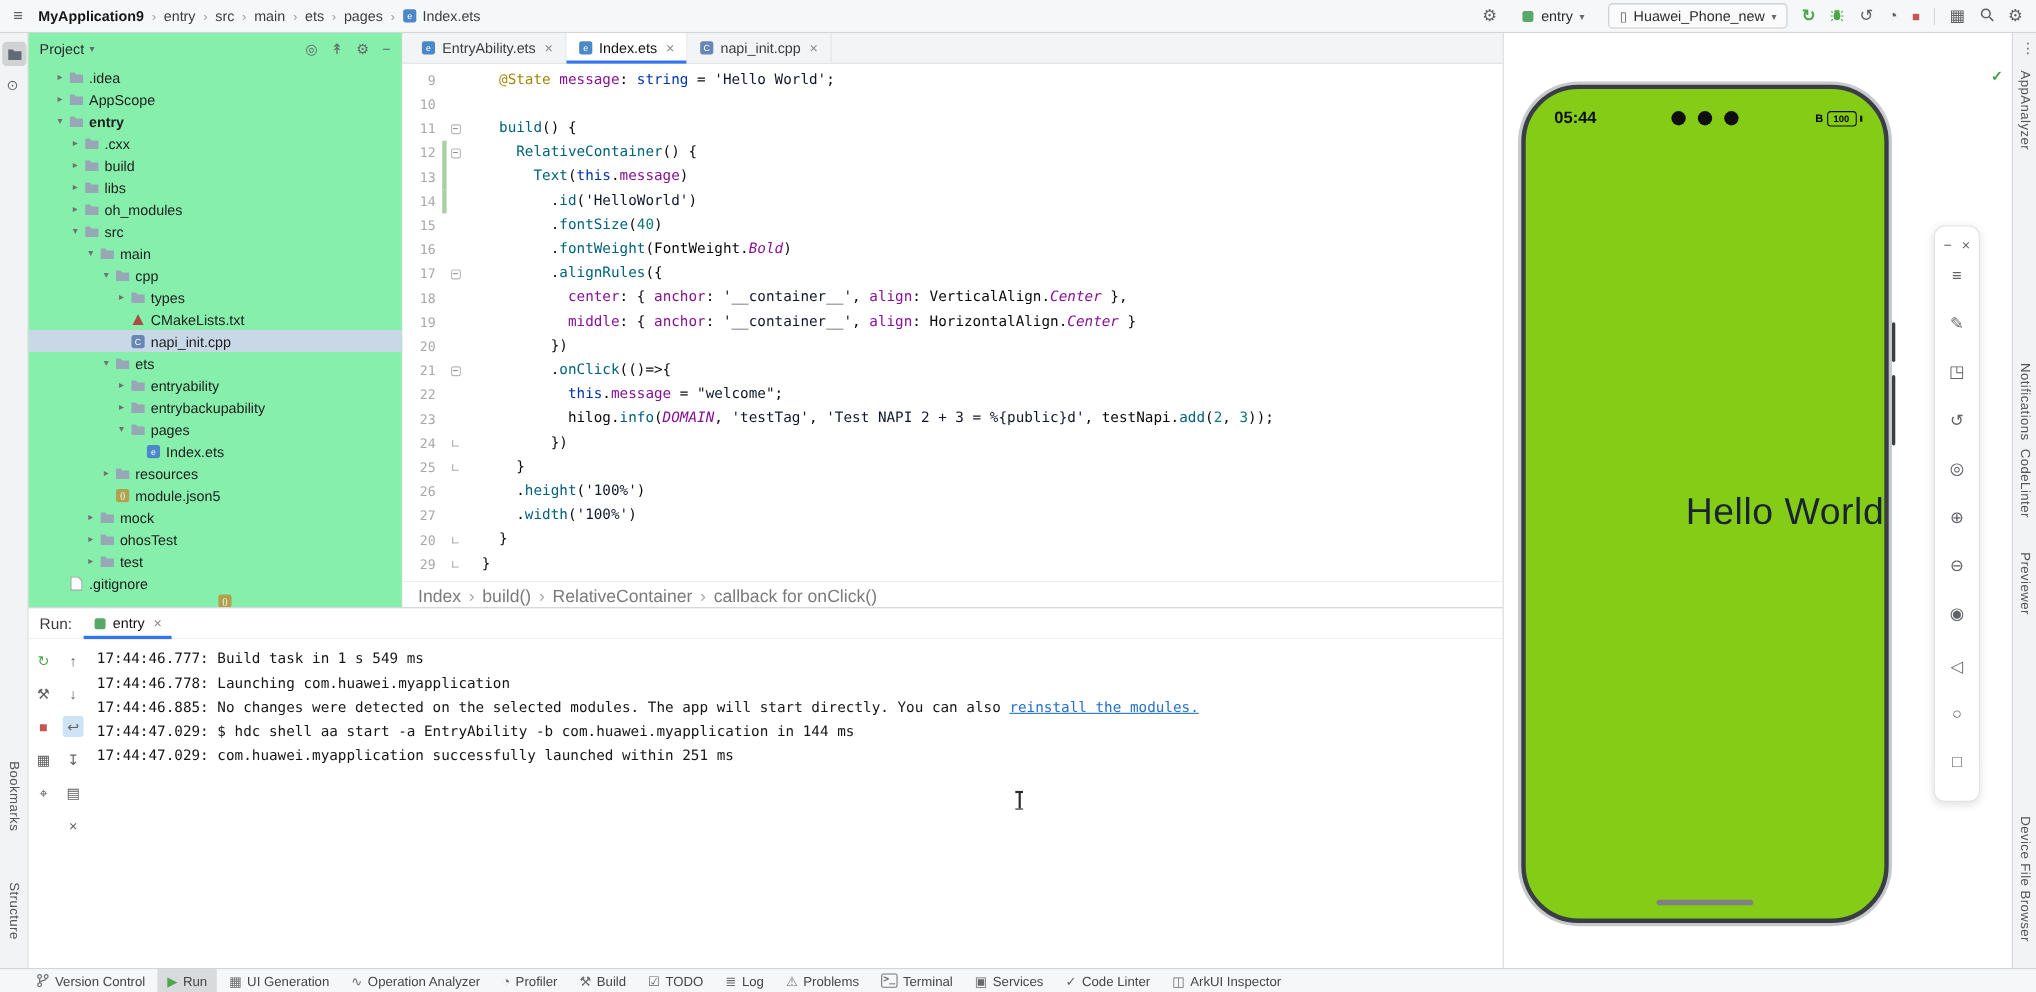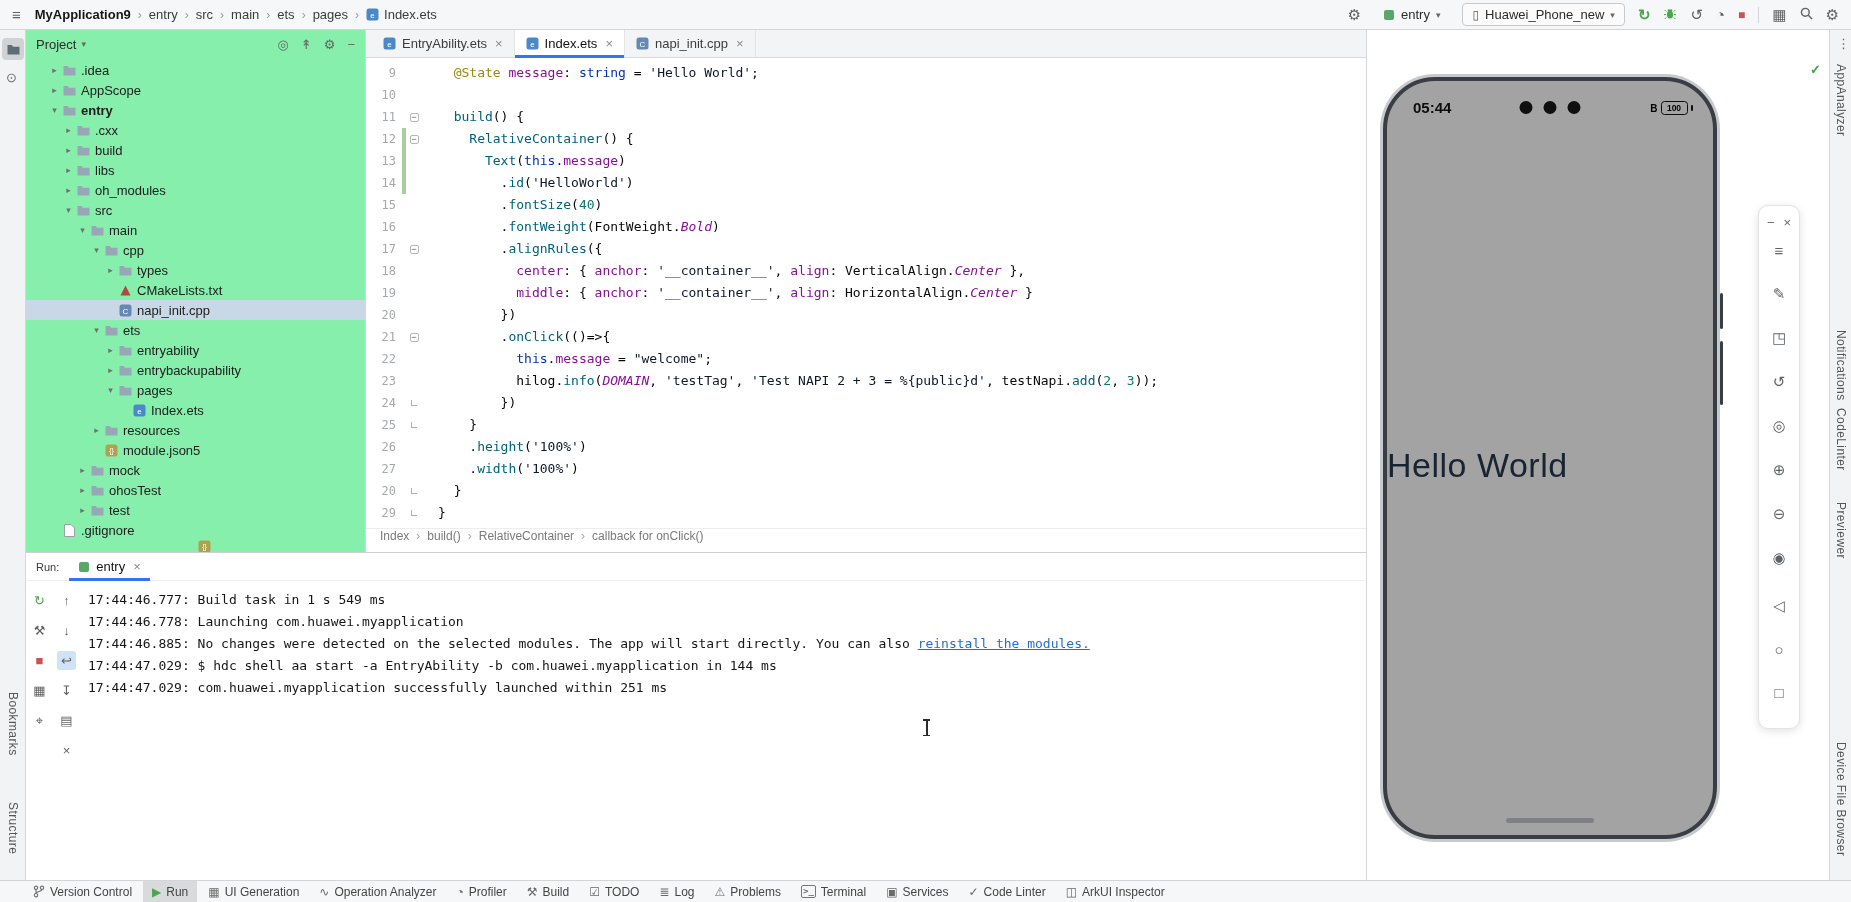--- a/index.html
+++ b/index.html
@@ -52,52 +52,52 @@
 .crow{display:flex;align-items:center;height:22px;white-space:pre}
 .lnum{width:30px;text-align:right;color:#A5A8AB;font:12px "DejaVu Sans Mono",monospace;flex:none}
 .chgbar{width:4px;height:22px;margin-left:6px;flex:none}
 .chgbar.changed{background:#A8D1A2}
 .foldc{width:16px;flex:none;display:flex;align-items:center;justify-content:center}
 .fbox{width:9px;height:9px;border:1px solid #B5B8BB;border-radius:2px;background:#fff;color:#555;font-size:9px;line-height:7px;text-align:center;display:block}
 .fend{width:6px;height:6px;border-left:1px solid #AEB1B4;border-bottom:1px solid #AEB1B4;display:block}
 .cline{font:13px/22px "DejaVu Sans Mono",monospace;margin-left:16px;white-space:pre}
 .tk-pln{color:#080808}.tk-kw{color:#0033B3}.tk-str{color:#0f172a}.tk-num{color:#0f766e}
 .tk-fld{color:#871094}.tk-mth{color:#00627A}.tk-ann{color:#9E880D}.tk-st{color:#871094;font-style:italic}
-#ed-crumbs{height:24px;border-top:1px solid #EDEDEE;display:flex;align-items:flex-start;gap:7px;padding-left:14px;font-size:12px;color:#7a7a7a;background:#fff}
+#ed-crumbs{height:24px;border-top:1px solid #EDEDEE;display:flex;align-items:flex-end;gap:7px;padding-left:14px;font-size:16px;color:#7a7a7a;background:#fff}
 #ed-crumbs .sep{color:#a8a8a8}
 
 #run-panel{position:absolute;left:26px;top:552px;width:1340px;height:328px;background:#fff;border-top:1px solid #CDCFD2}
 .rheader{height:28px;display:flex;align-items:center;padding-left:10px;gap:10px;border-bottom:1px solid #EFEFEF}
-.rlabel{font-size:11px;color:#3a3a3a}
+.rlabel{font-size:14px;color:#3a3a3a}
 .rtab{display:flex;align-items:center;gap:6px;padding:0 9px;height:28px;position:relative;font-size:13px;color:#111}
 .rtab::after{content:"";position:absolute;left:0;right:0;bottom:0;height:3px;background:#3574F0}
 .rbody{display:flex;height:299px}
 .tcol{width:27px;display:flex;flex-direction:column;align-items:center;padding-top:10px;gap:11px;flex:none}
 .cicon{font-size:13px;color:#616161;width:19px;height:19px;display:flex;align-items:center;justify-content:center;border-radius:3px}
 .cicon.selected{background:#CFE3F6}
 #console-lines{flex:1;padding:8px 0 0 8px;font:13px/22px "DejaVu Sans Mono",monospace;color:#161616;overflow:hidden}
 .conline{white-space:pre}
 .conlink{color:#2470CC;text-decoration:underline}
 .ibeam{position:absolute;left:896px;top:166px;width:9px;height:17px}
 .ibeam::before,.ibeam::after{content:"";position:absolute;left:1px;width:7px;height:1.5px;background:#2b2b2b}
 .ibeam::before{top:0}.ibeam::after{bottom:0}
 .ibeam i{position:absolute;left:4px;top:1px;bottom:1px;width:1.5px;background:#2b2b2b}
 
 #previewer{position:absolute;left:1366px;top:30px;width:463px;height:850px;background:#fff;border-left:1px solid #D5D7DA}
 .pcheck{position:absolute;right:8px;top:32px;color:#43A047;font-weight:700;font-size:13px}
-#phone{position:absolute;left:16px;top:47px;width:334px;height:762px;border:4px solid #3A3E44;border-radius:52px;background:#a3a3a3;box-shadow:0 0 0 3px #C6CACD}
+#phone{position:absolute;left:16px;top:47px;width:334px;height:762px;border:4px solid #3A3E44;border-radius:52px;background:#84cc16;box-shadow:0 0 0 3px #C6CACD}
 .clock{position:absolute;left:26px;top:18px;font-size:15px;font-weight:600;color:#0d0d0d}
 .camdots{position:absolute;left:50%;top:20px;transform:translateX(-50%);display:flex;gap:11px}
 .dot{width:13px;height:13px;border-radius:50%;background:#0F0F10}
 .battwrap{position:absolute;right:20px;top:20px;display:flex;align-items:center;gap:3px}
 .bglyph{font-size:10px;font-weight:700;color:#000}
 .batt{width:27px;height:14px;border:1.5px solid #0d0d0d;border-radius:3.5px;display:flex;align-items:center;justify-content:center}
 .battnum{font-size:8.5px;font-weight:700;color:#000}
 .battnub{width:2.5px;height:6px;background:#0d0d0d;border-radius:1px}
-.hello{position:absolute;left:0;right:0;top:365px;text-align:left;font-size:34px;font-weight:500;color:#182431;letter-spacing:.5px}
+.hello{position:absolute;left:0;right:0;top:365px;text-align:right;font-size:34px;font-weight:500;color:#182431;letter-spacing:.5px}
 .homebar{position:absolute;left:50%;bottom:12px;transform:translateX(-50%);width:88px;height:5px;border-radius:3px;background:#7E8083}
 .sidebtn{position:absolute;right:-10px;width:3px;background:#3A3E44;border-radius:2px}
 .sidebtn.b1{top:212px;height:36px}
 .sidebtn.b2{top:260px;height:64px}
 #emu-toolbar{position:absolute;left:391px;top:175px;width:42px;height:524px;background:#fff;border:1px solid #E2E3E5;border-radius:10px;box-shadow:0 2px 8px rgba(0,0,0,.12);display:flex;flex-direction:column;align-items:center;padding:9px 0}
 .emu-win{display:flex;gap:9px;font-size:13px;color:#666;margin-bottom:12px}
 .emu-tools,.emu-nav{display:flex;flex-direction:column;align-items:center;gap:26px;font-size:15px;color:#5F6368}
 .emu-nav{margin-top:30px}
 
 #statusbar{position:absolute;left:0;top:880px;width:1851px;height:22px;background:#F6F7F8;border-top:1px solid #D3D5D8;display:flex;align-items:center;padding-left:24px;gap:2px}

